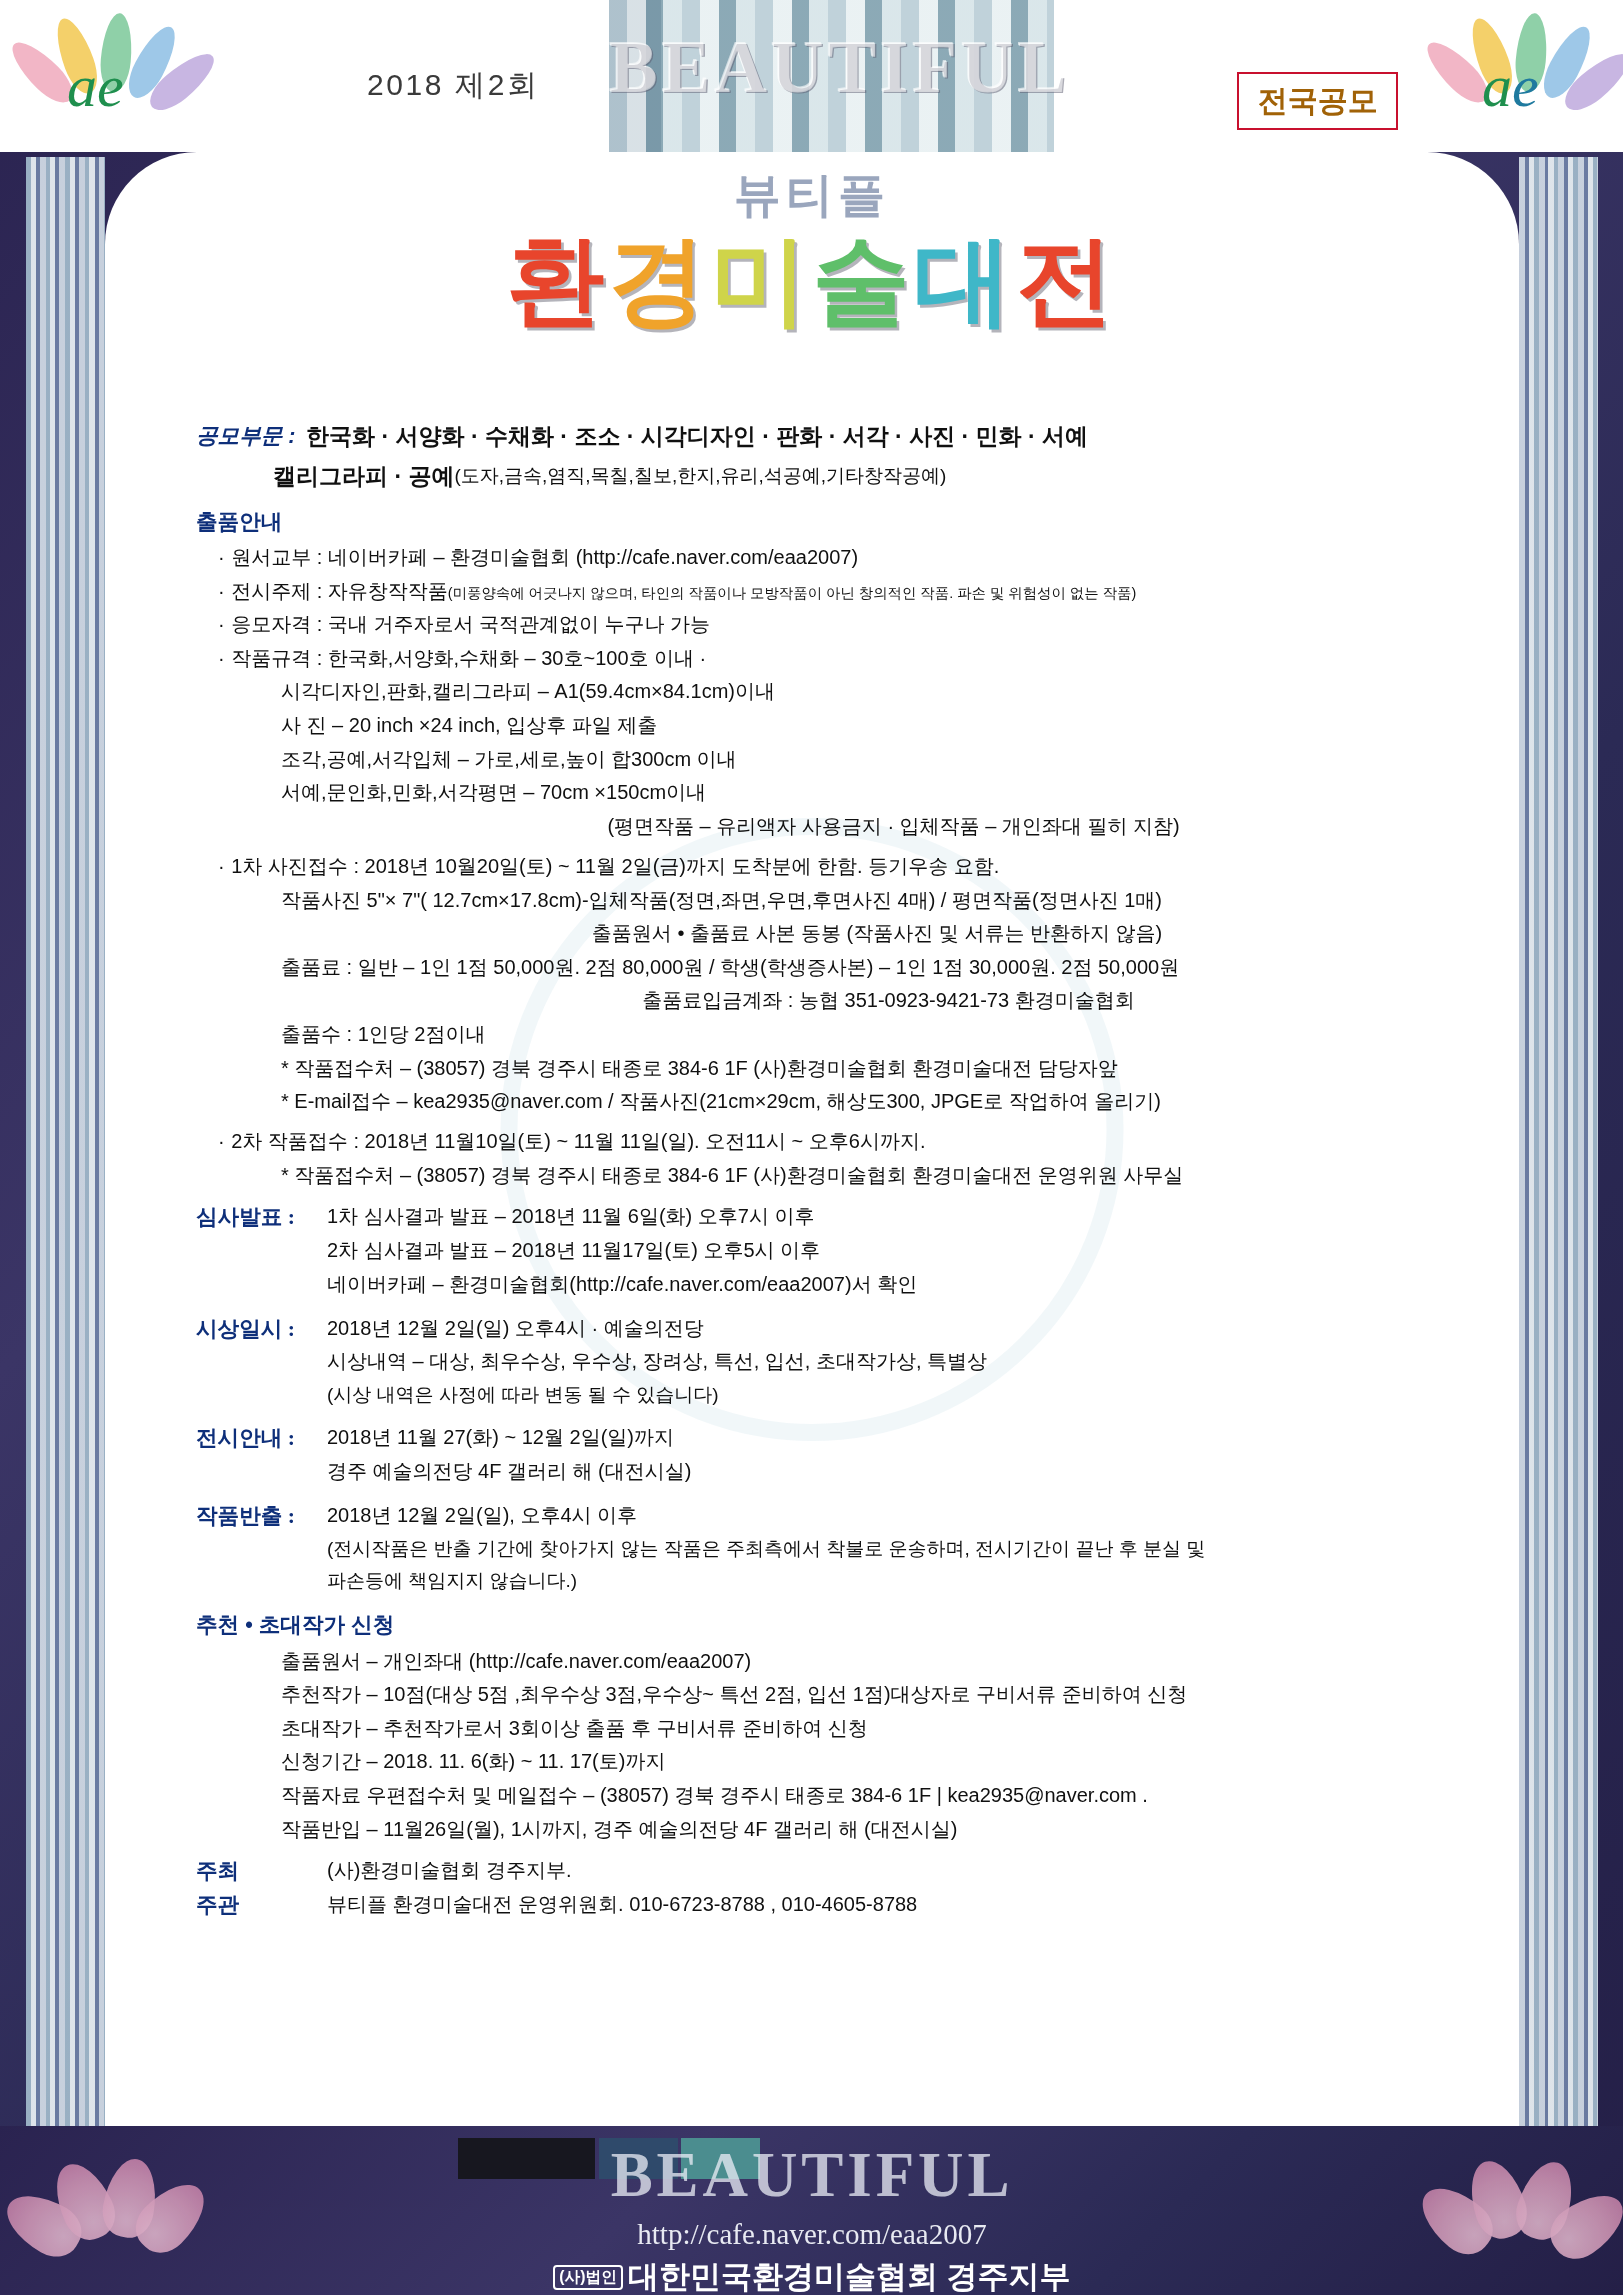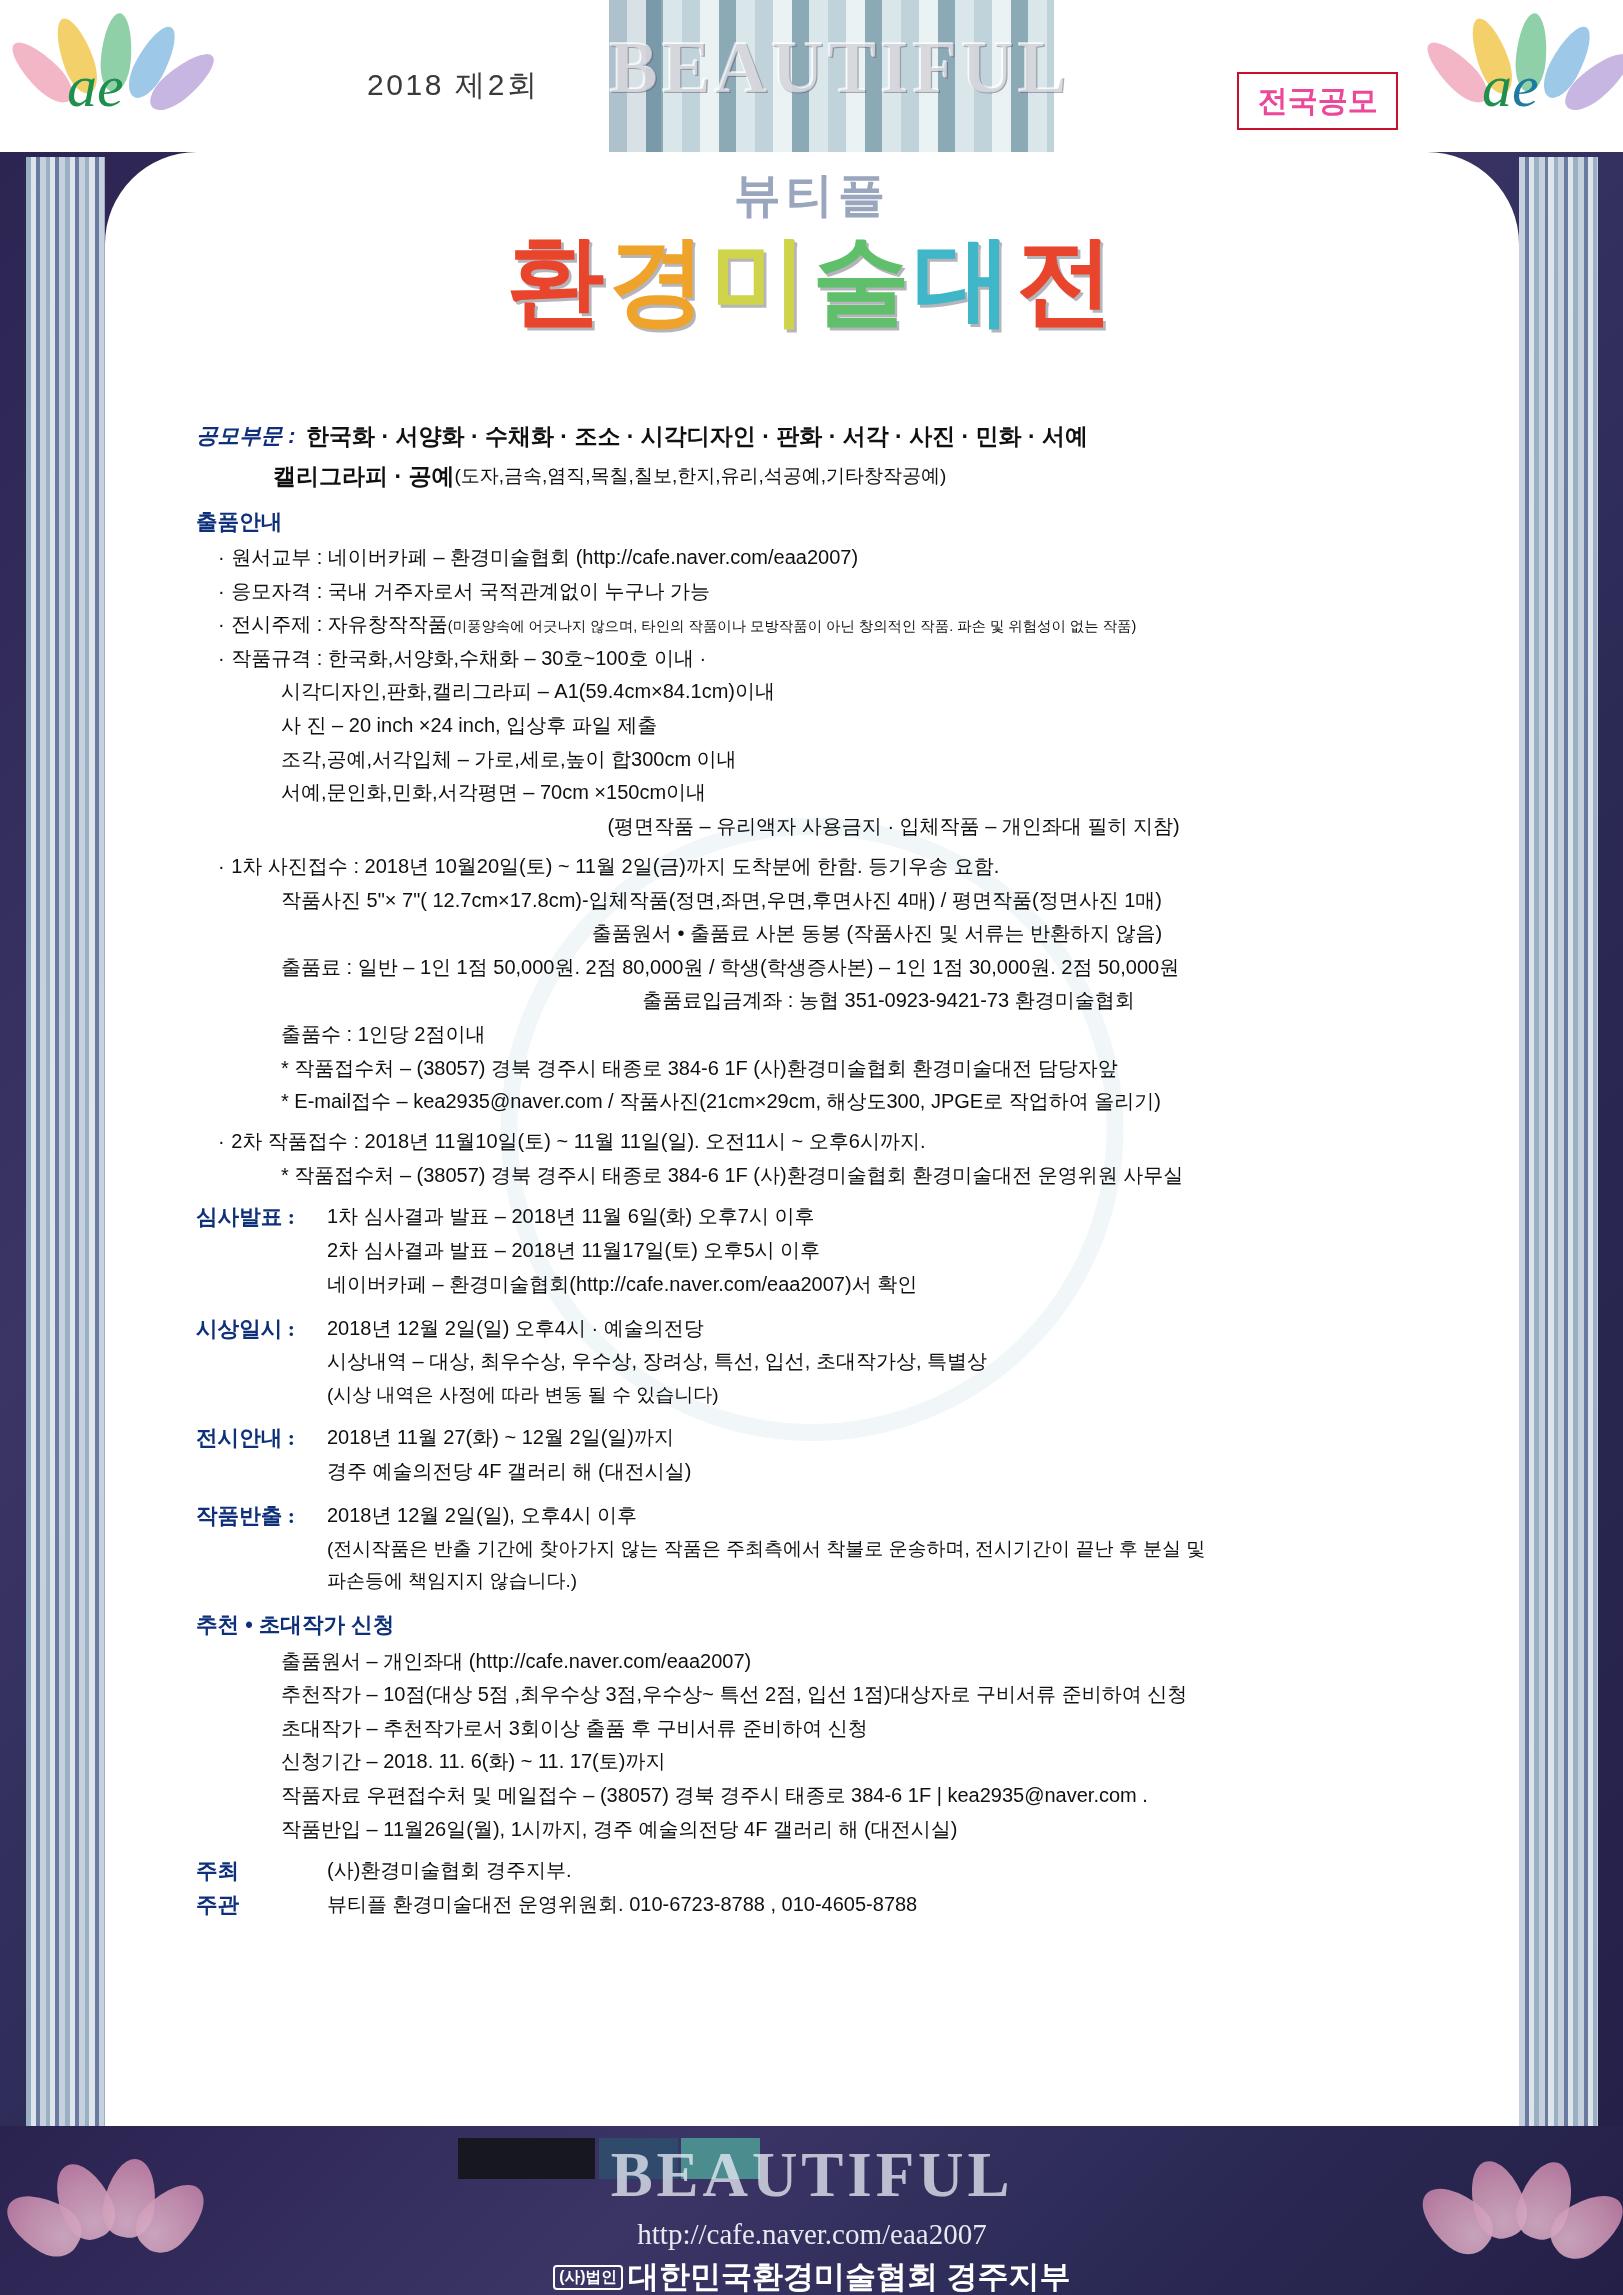--- a/index.html
+++ b/index.html
@@ -121,21 +121,21 @@
     color: rgba(255,255,255,.55);
     text-shadow: 1.3px 1.3px 0 rgba(90,90,110,.5), -0.7px -0.7px 0 rgba(255,255,255,.6);
   }
   .badge-nationwide {
     position: absolute;
     right: 226px; top: 72px;
     border: 2.6px solid #c8102e;
     padding: 6.5px 18.3px;
     font-size: 30px;
     font-weight: bold;
-    color: #ec4899;
+    color: #a16207;
     background: #fff;
   }
 
   
   .title-sub {
     position: absolute;
     left: 0; right: 0; top: 164px;
     text-align: center;
     font-size: 47px;
     font-weight: bold;
@@ -300,27 +300,27 @@
 
     <div class="block">
       <div class="sec-head">출품안내</div>
 
       <div class="ind1 line">
         <span class="bullet"></span><span>원서교부 :</span>
         <span>네이버카페 – 환경미술협회 (http://cafe.naver.com/eaa2007)</span>
       </div>
 
       <div class="ind1 line">
+        <span class="bullet"></span><span>전시주제 :</span>
+        <span>자유창작작품</span><span class="xsmall">(미풍양속에 어긋나지 않으며, 타인의 작품이나 모방작품이 아닌 창의적인 작품. 파손 및 위험성이 없는 작품)</span>
+      </div>
+
+      <div class="ind1 line">
         <span class="bullet"></span><span>응모자격 :</span>
         <span>국내 거주자로서 국적관계없이 누구나 가능</span>
-      </div>
-
-      <div class="ind1 line">
-        <span class="bullet"></span><span>전시주제 :</span>
-        <span>자유창작작품</span><span class="xsmall">(미풍양속에 어긋나지 않으며, 타인의 작품이나 모방작품이 아닌 창의적인 작품. 파손 및 위험성이 없는 작품)</span>
       </div>
 
       <div class="ind1 line">
         <span class="bullet"></span><span>작품규격 :</span>
         <span>한국화,서양화,수채화 – 30호~100호 이내  ·</span>
       </div>
       <div class="ind3 line">시각디자인,판화,캘리그라피 – A1(59.4cm×84.1cm)이내</div>
       <div class="ind3 line">사 진 – 20 inch ×24 inch, 입상후 파일 제출</div>
       <div class="ind3 line">조각,공예,서각입체 – 가로,세로,높이 합300cm 이내</div>
       <div class="ind3 line">서예,문인화,민화,서각평면 – 70cm ×150cm이내</div>

